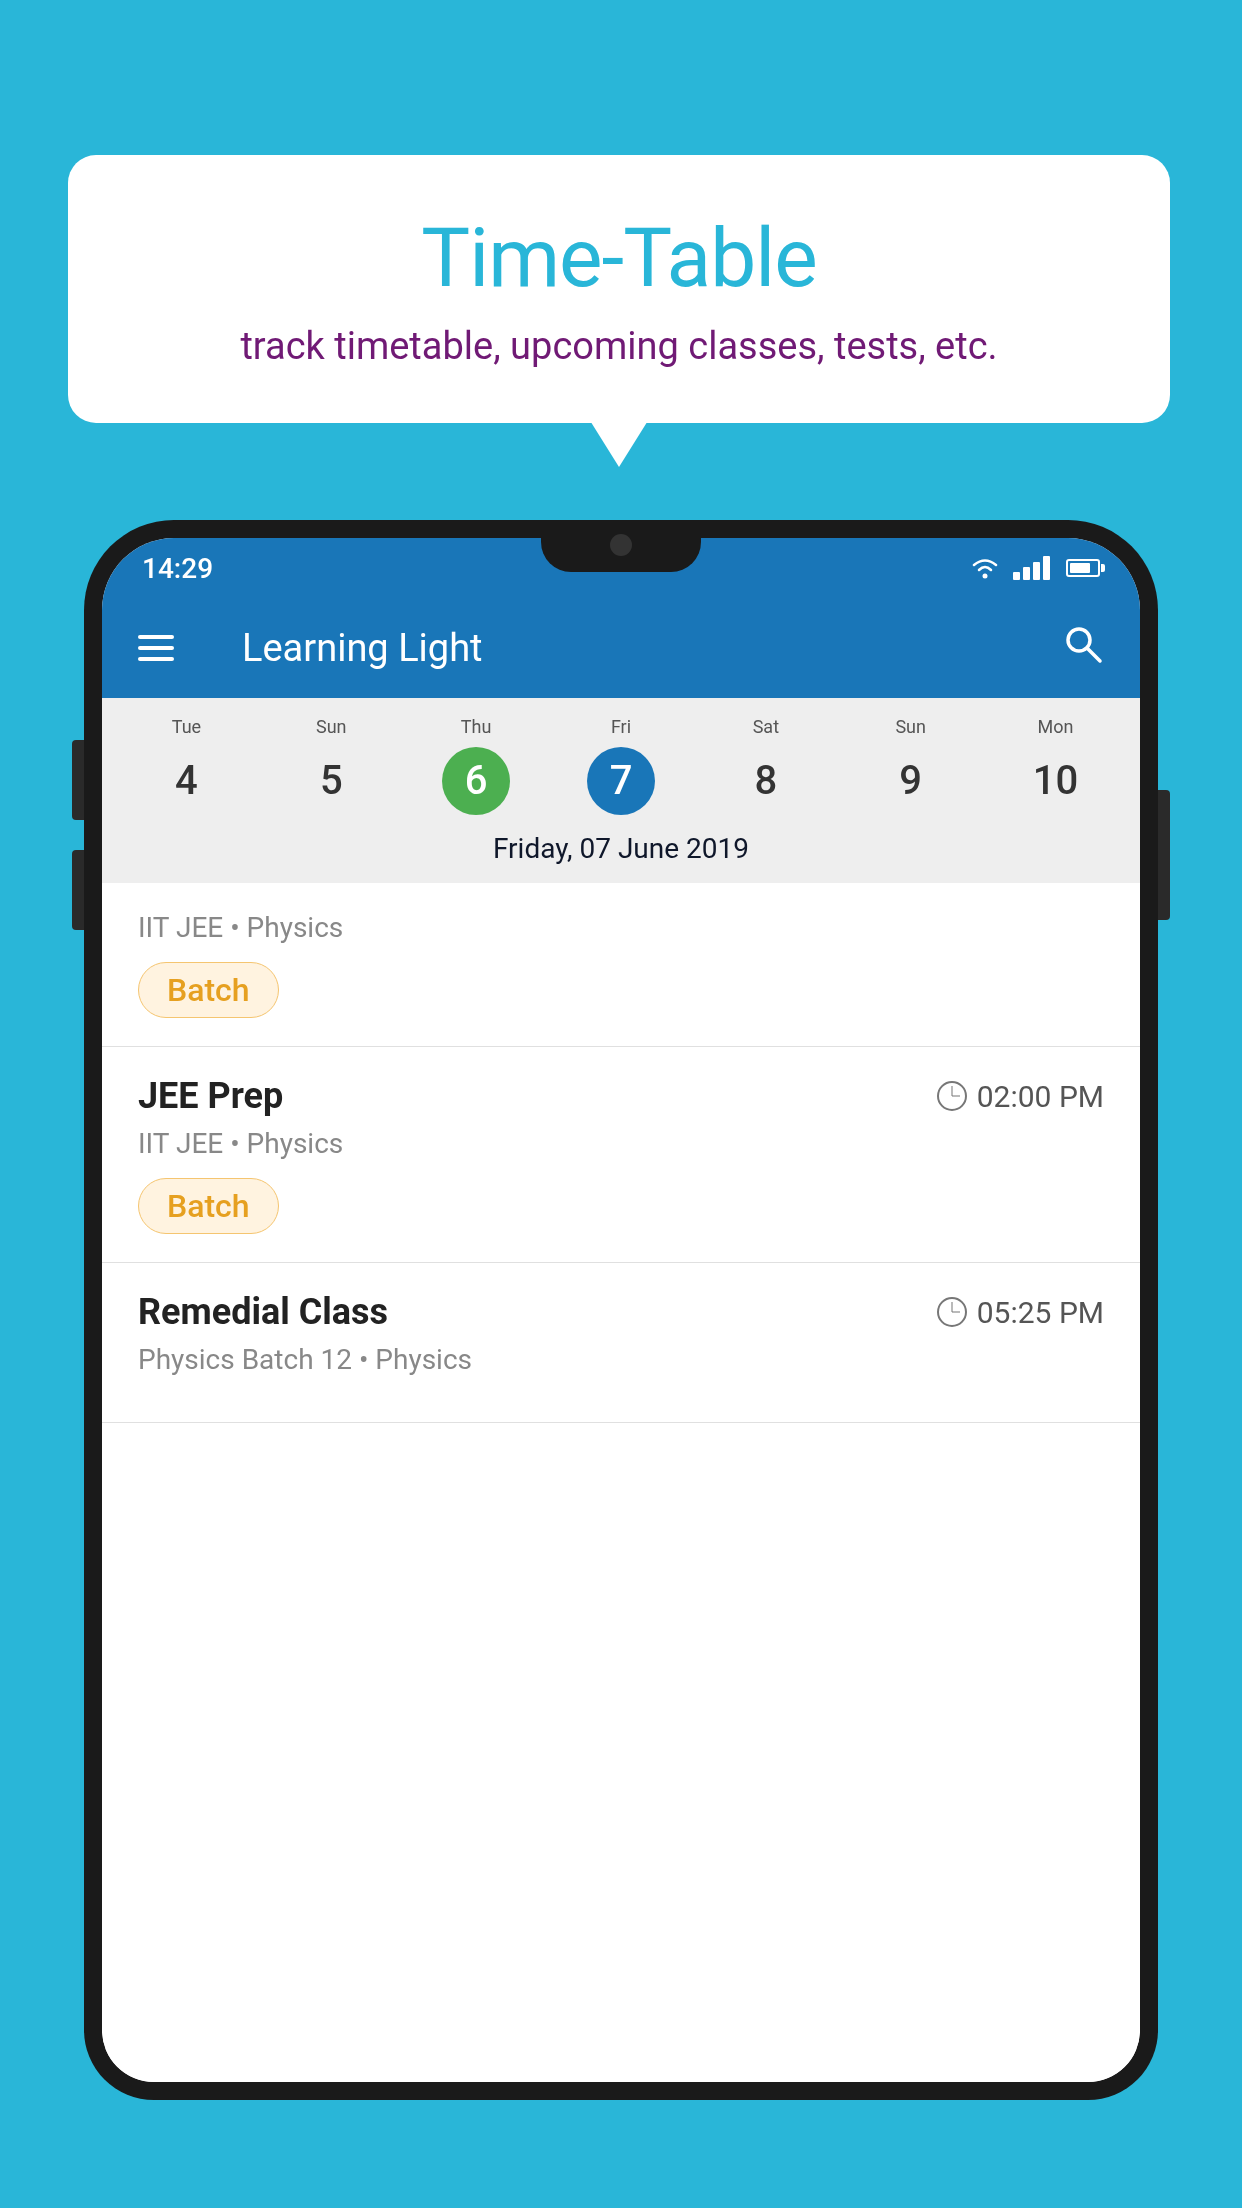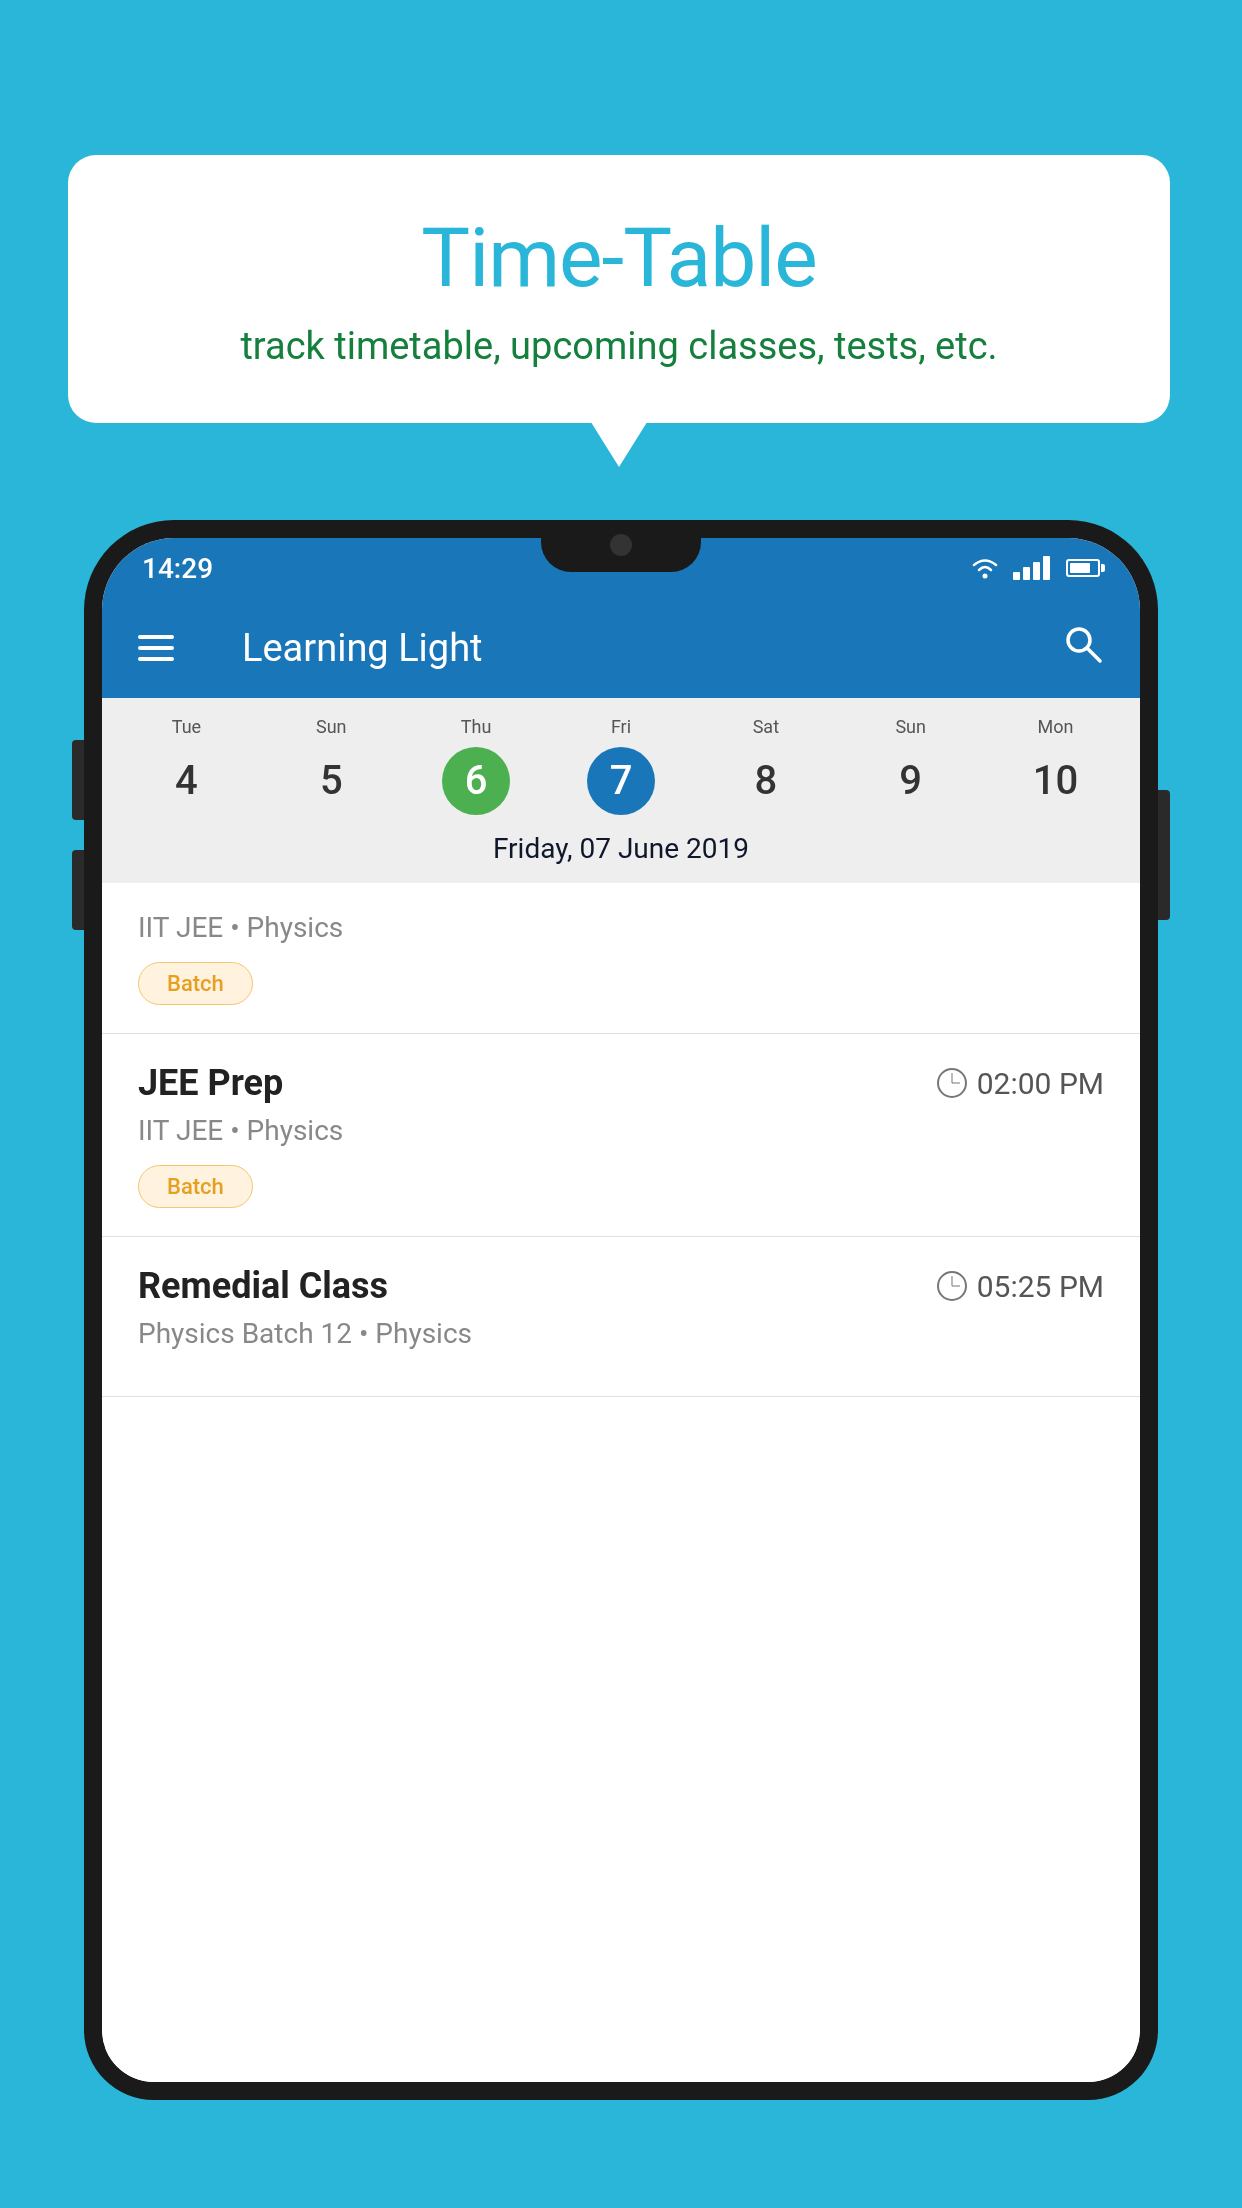--- a/index.html
+++ b/index.html
@@ -50,21 +50,21 @@
     .bubble-title {
       font-size: 82px;
       font-weight: 400;
       color: #29b6d8;
       letter-spacing: -1px;
       margin-bottom: 18px;
     }
 
     .bubble-subtitle {
       font-size: 38px;
-      color: #15803d;
+      color: #701a75;
       font-weight: 400;
     }
 
     
     .phone-container {
       position: absolute;
       top: 520px;
       left: 84px;
       right: 84px;
       bottom: 0;
@@ -402,21 +402,21 @@
       margin-bottom: 18px;
     }
 
     .batch-tag {
       display: inline-block;
       background: #fff3e0;
       color: #e6a020;
       border: 1.5px solid #f5c570;
       border-radius: 30px;
       padding: 8px 28px;
-      font-size: 22px;
+      font-size: 32px;
       font-weight: 500;
     }
   </style>
 </head>
 <body>
 
 <div style="position:absolute;inset:0;background:#29b6d8;"></div>
 
 <div class="speech-bubble-container">
   <div class="speech-bubble">

